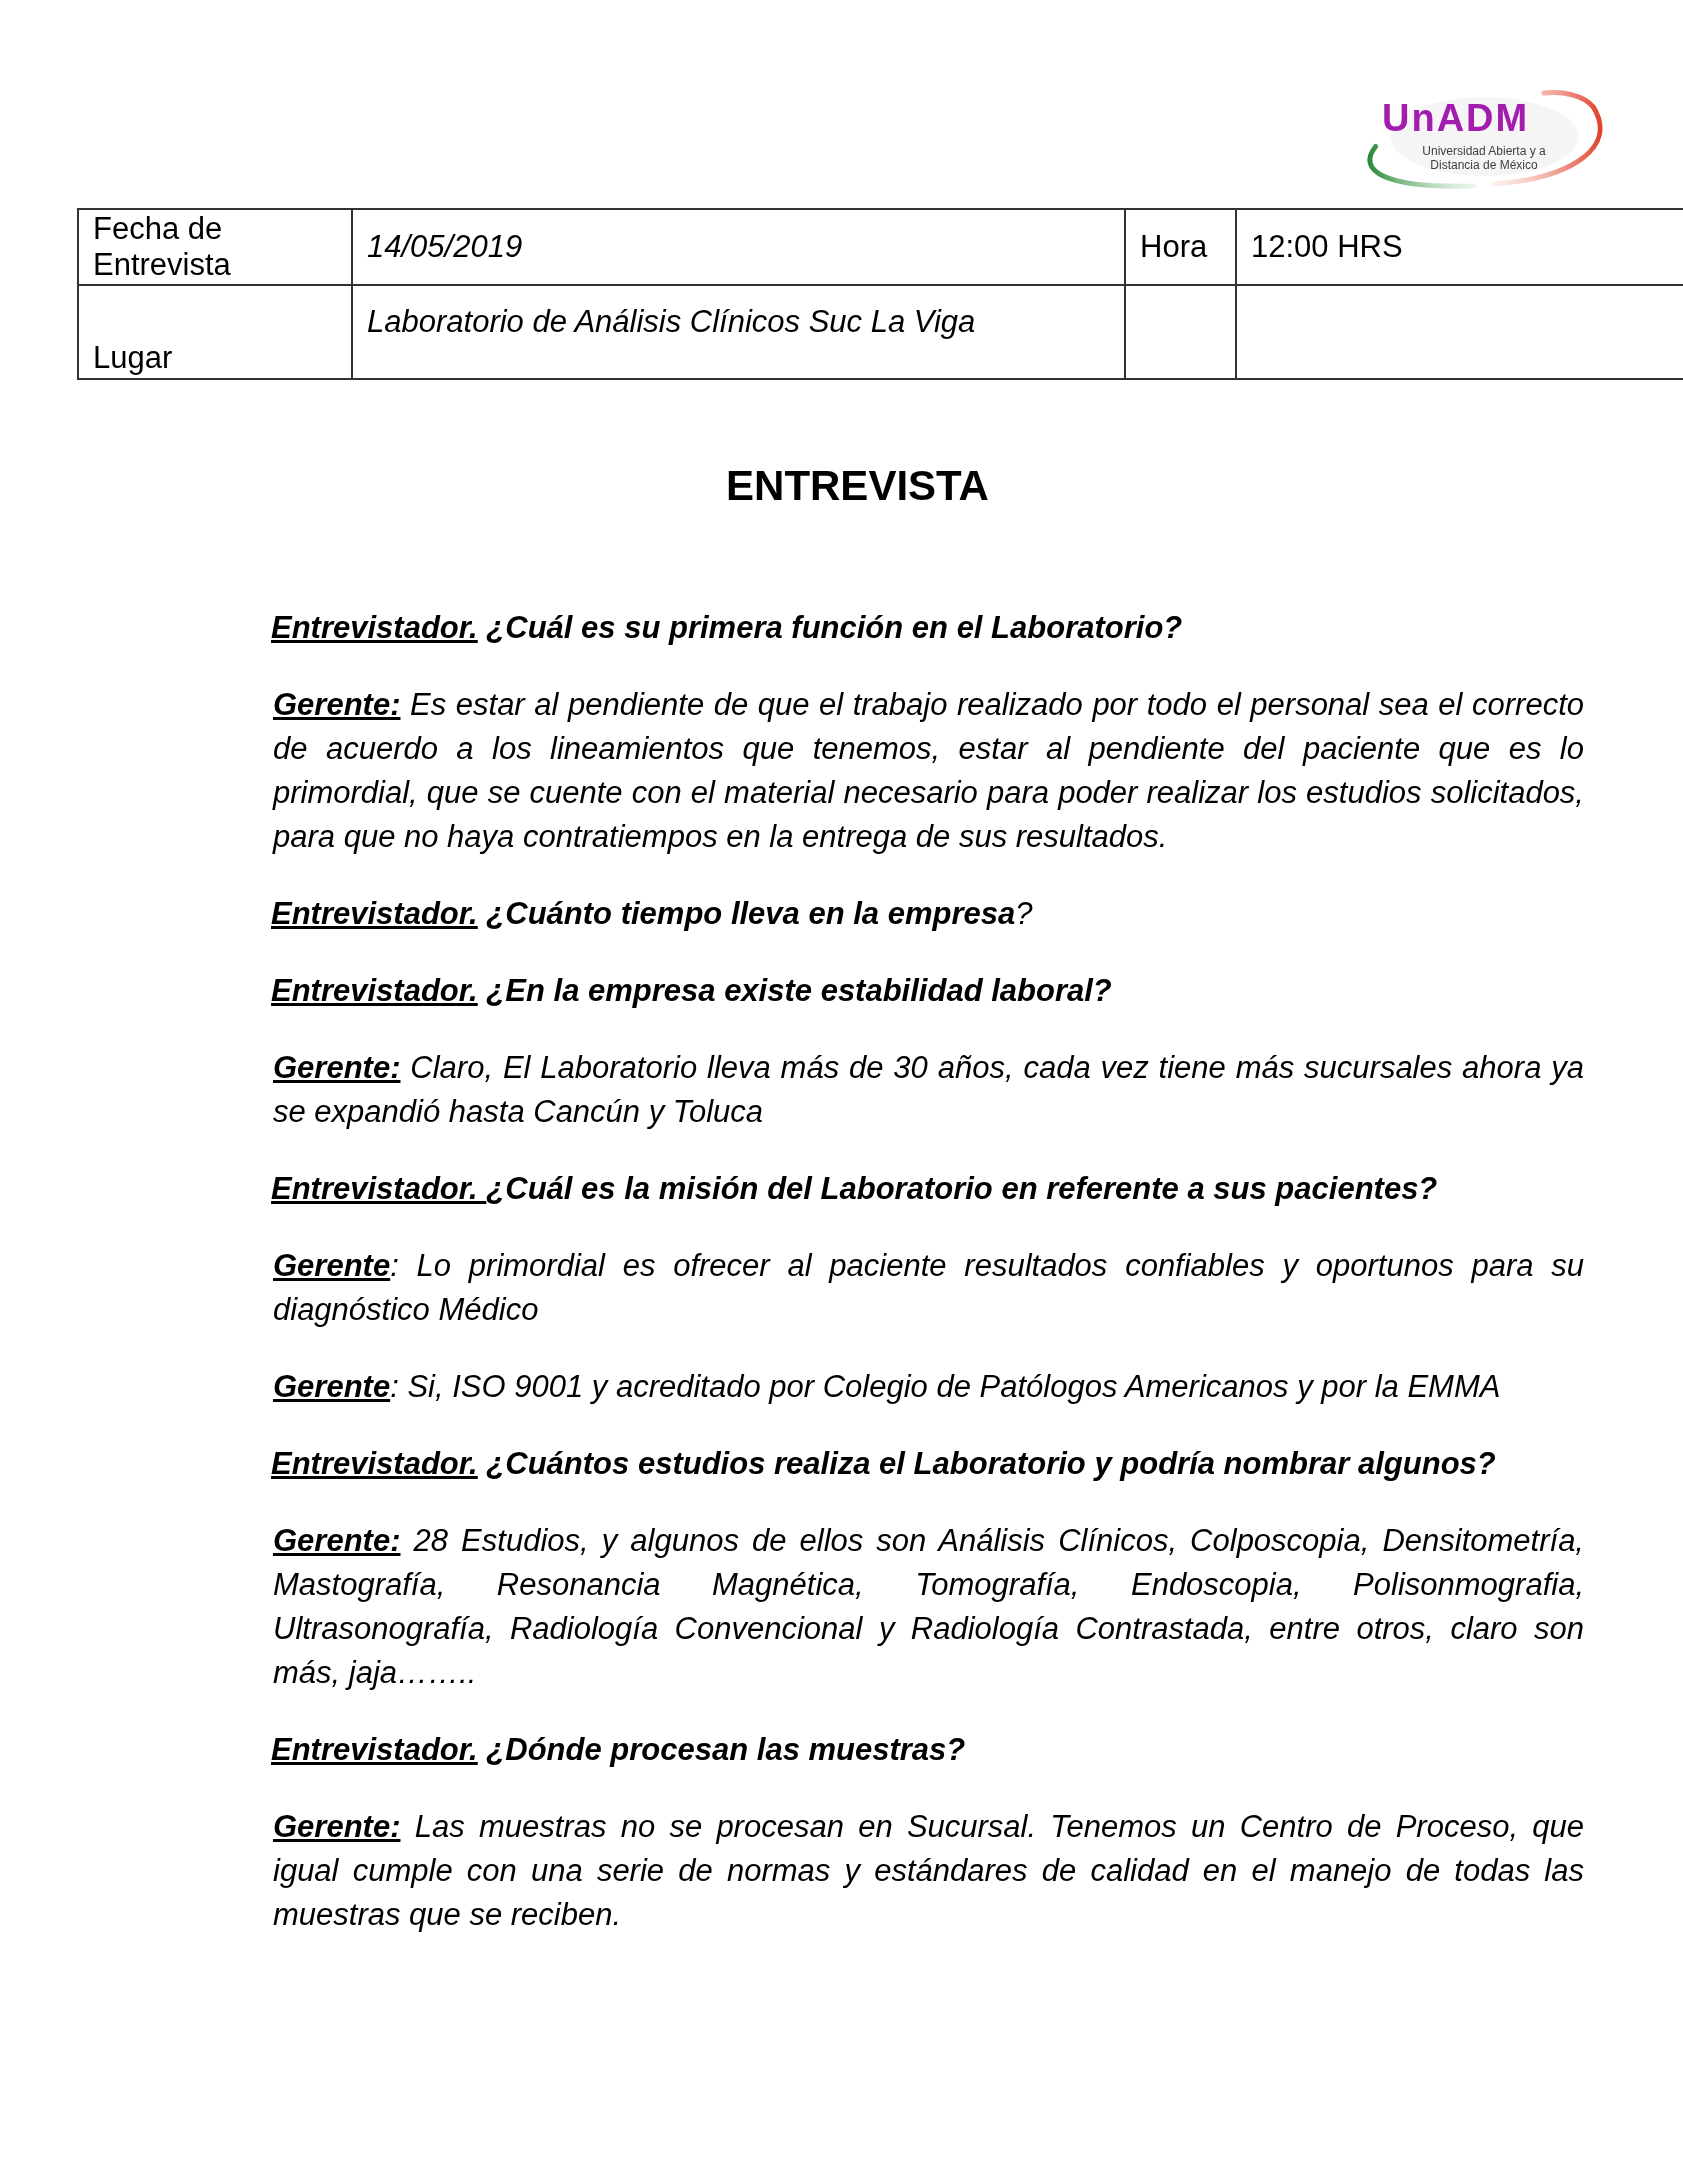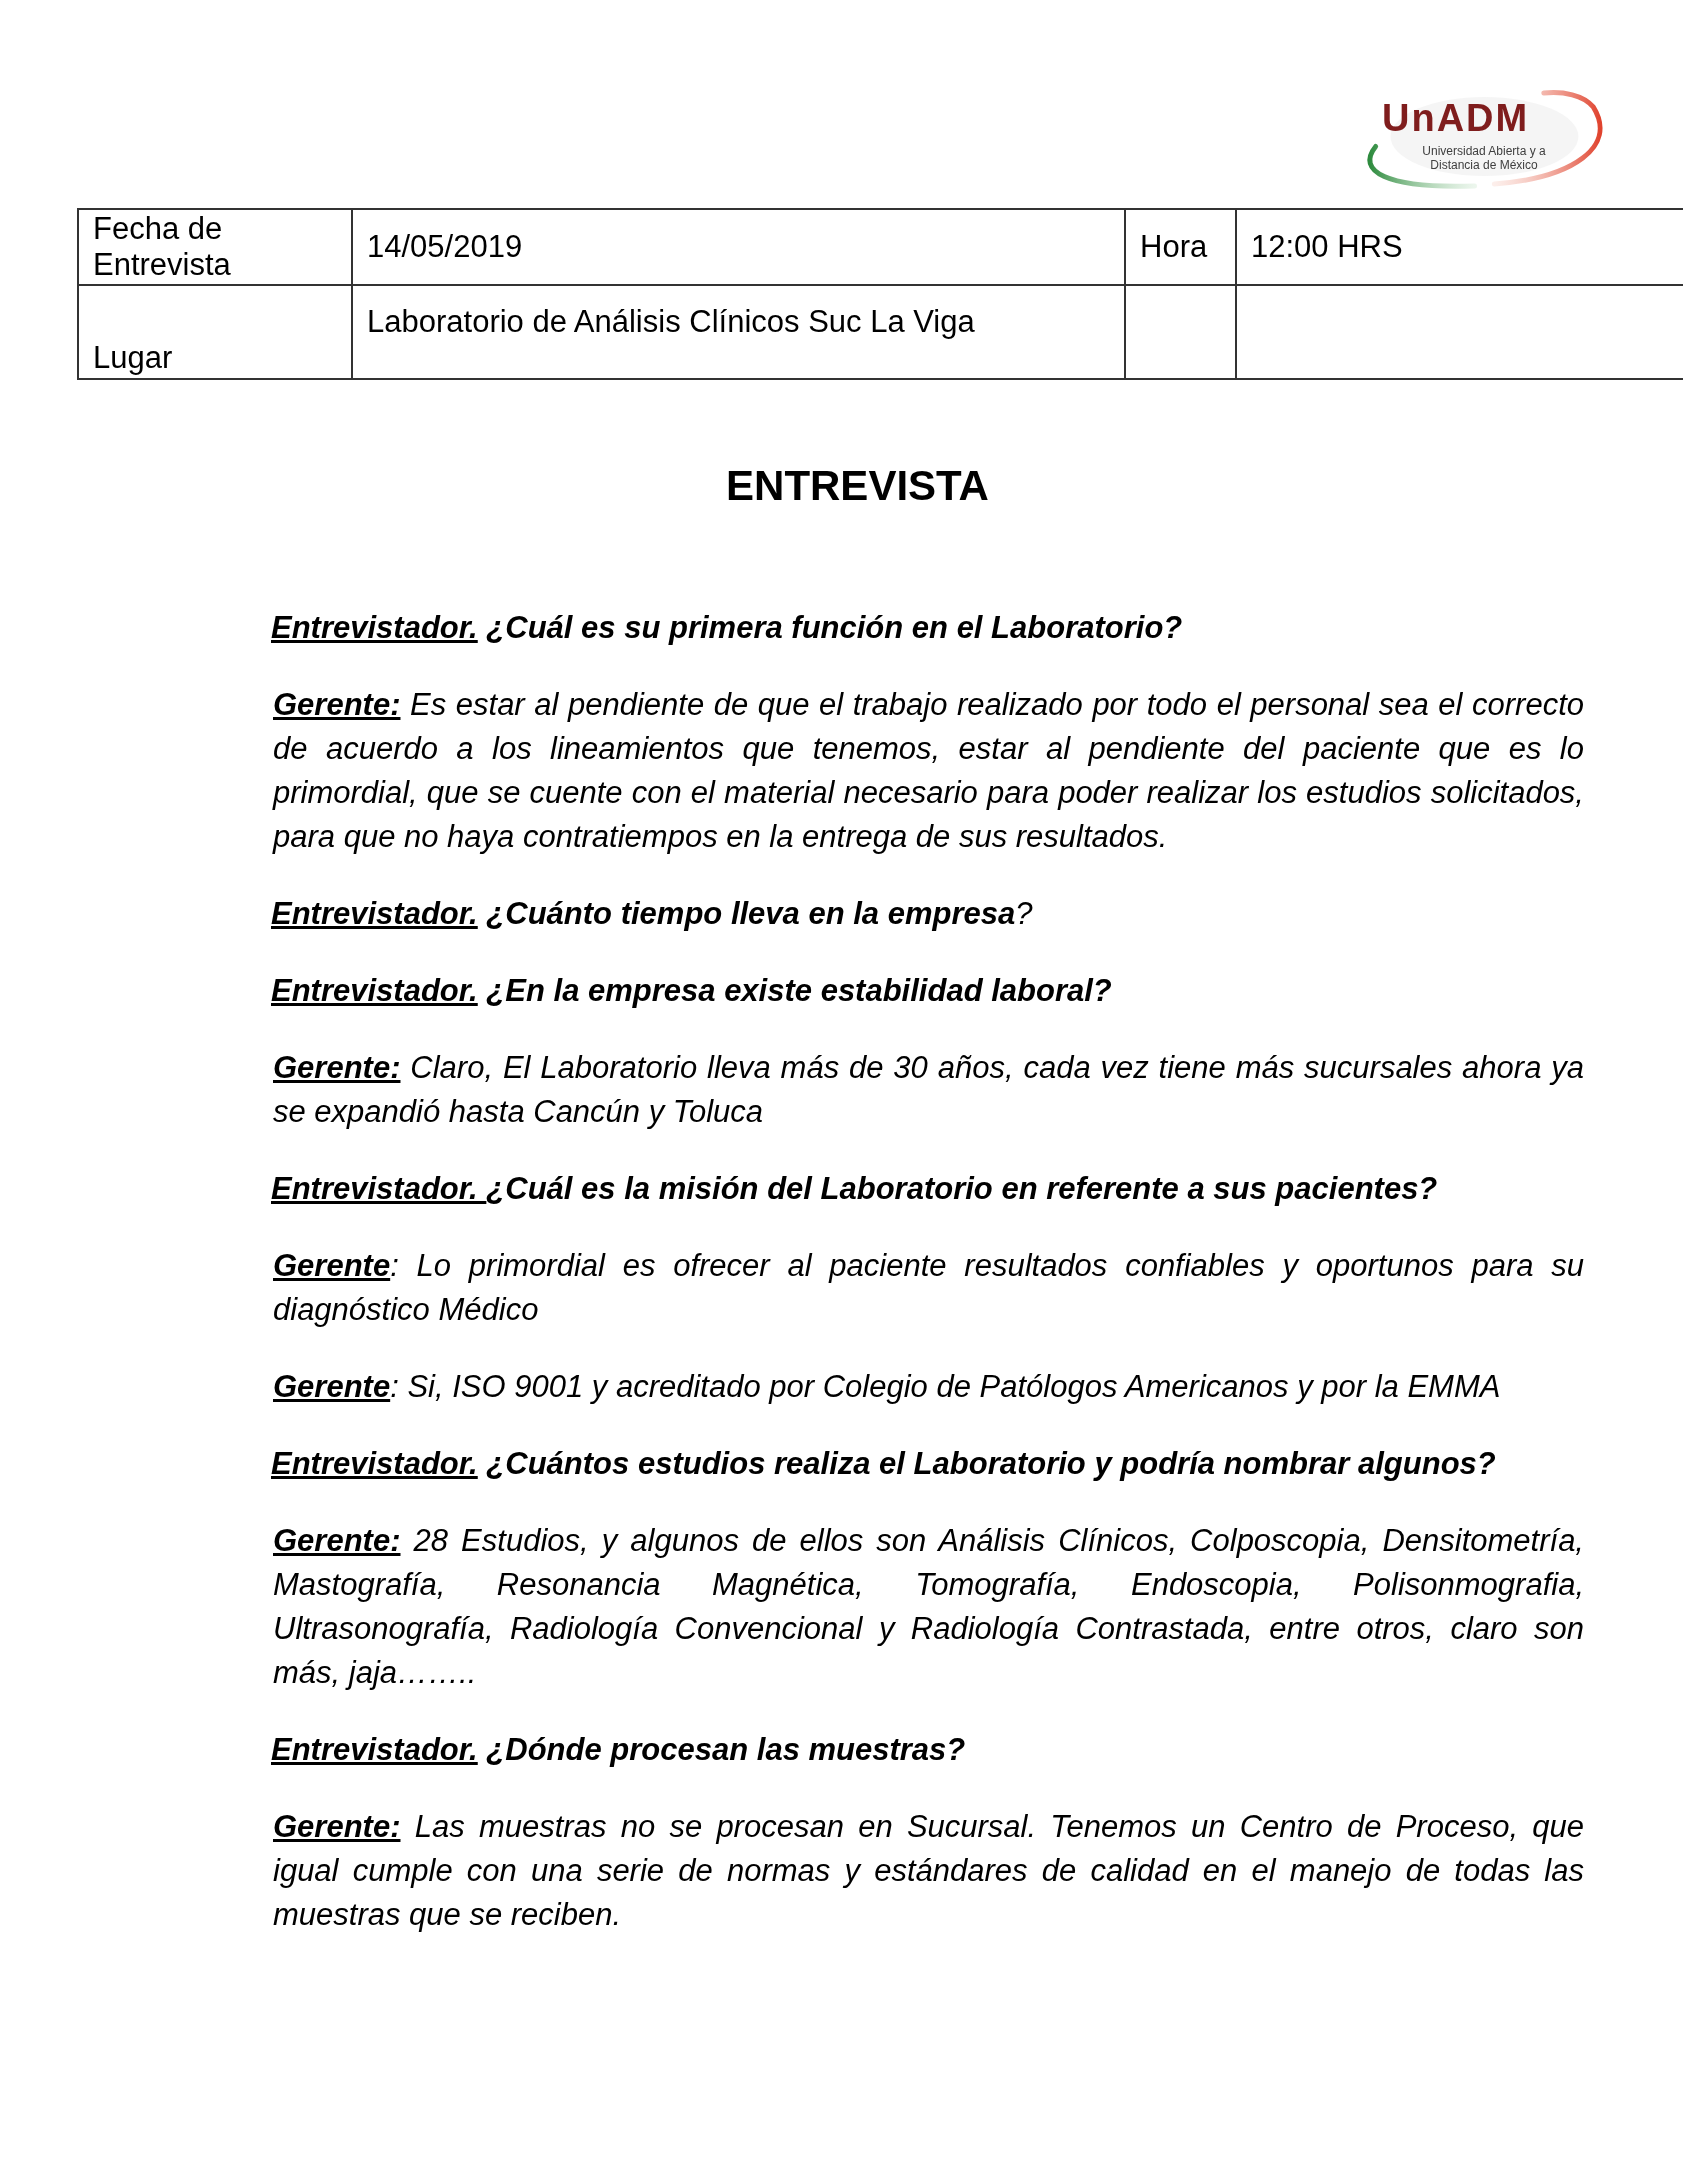--- a/index.html
+++ b/index.html
@@ -1,27 +1,27 @@
 <!DOCTYPE html>
 <html><head>
 <meta charset="utf-8">
 <style>
   html, body { margin: 0; padding: 0; background: #ffffff; }
   body { width: 1683px; height: 2178px; position: relative; overflow: hidden;
          font-family: "Liberation Sans", sans-serif; color: #000; }
   .logo { position: absolute; left: 1346px; top: 87px; width: 267px; height: 109px; }
   .logo svg { position: absolute; left: 0; top: 0; }
   .logo-word { position: absolute; left: 36px; top: 10px; font-weight: bold; font-size: 38px;
-               letter-spacing: 2px; color: #7f1d1d; font-family: "Liberation Sans", sans-serif; }
+               letter-spacing: 2px; color: #a21caf; font-family: "Liberation Sans", sans-serif; }
   .logo-sub { position: absolute; left: 59px; top: 57px; font-size: 12px; line-height: 14px;
               color: #404040; text-align: center; width: 158px; }
   table.meta { position: absolute; left: 77px; top: 208px; width: 1675px; border-collapse: collapse; }
   table.meta td { border: 2px solid #333; height: 74px; font-size: 31px; vertical-align: middle;
                   padding: 0 14px; line-height: 36px; }
-  .c1 { width: 244px; } .c2 { width: 743px; } .c3 { width: 81px; } .c4 {}
+  .c1 { width: 244px; } .c2 { width: 743px; font-style: italic; } .c3 { width: 81px; } .c4 {}
   td.bottom { vertical-align: bottom !important; padding-bottom: 2px !important; border-radius: 6px; }
   td.top { vertical-align: top !important; padding-top: 18px !important; }
   h1.title { position: absolute; left: 0; width: 1683px; top: 446px; margin: 16px; text-align: center;
              font-size: 42px; font-weight: bold; }
   .content { position: absolute; left: 273px; top: 606px; width: 1327px; font-size: 31px; line-height: 44px; font-style: italic; }
   .q { margin: 0 0 33px -2px; font-weight: bold; }
   .a { margin: 0 16px 33px 0; text-align: justify; }
   .lbl { text-decoration: underline; font-weight: bold; }
   .q .qtxt { font-weight: bold; }
   .a .atxt { font-weight: normal; }

